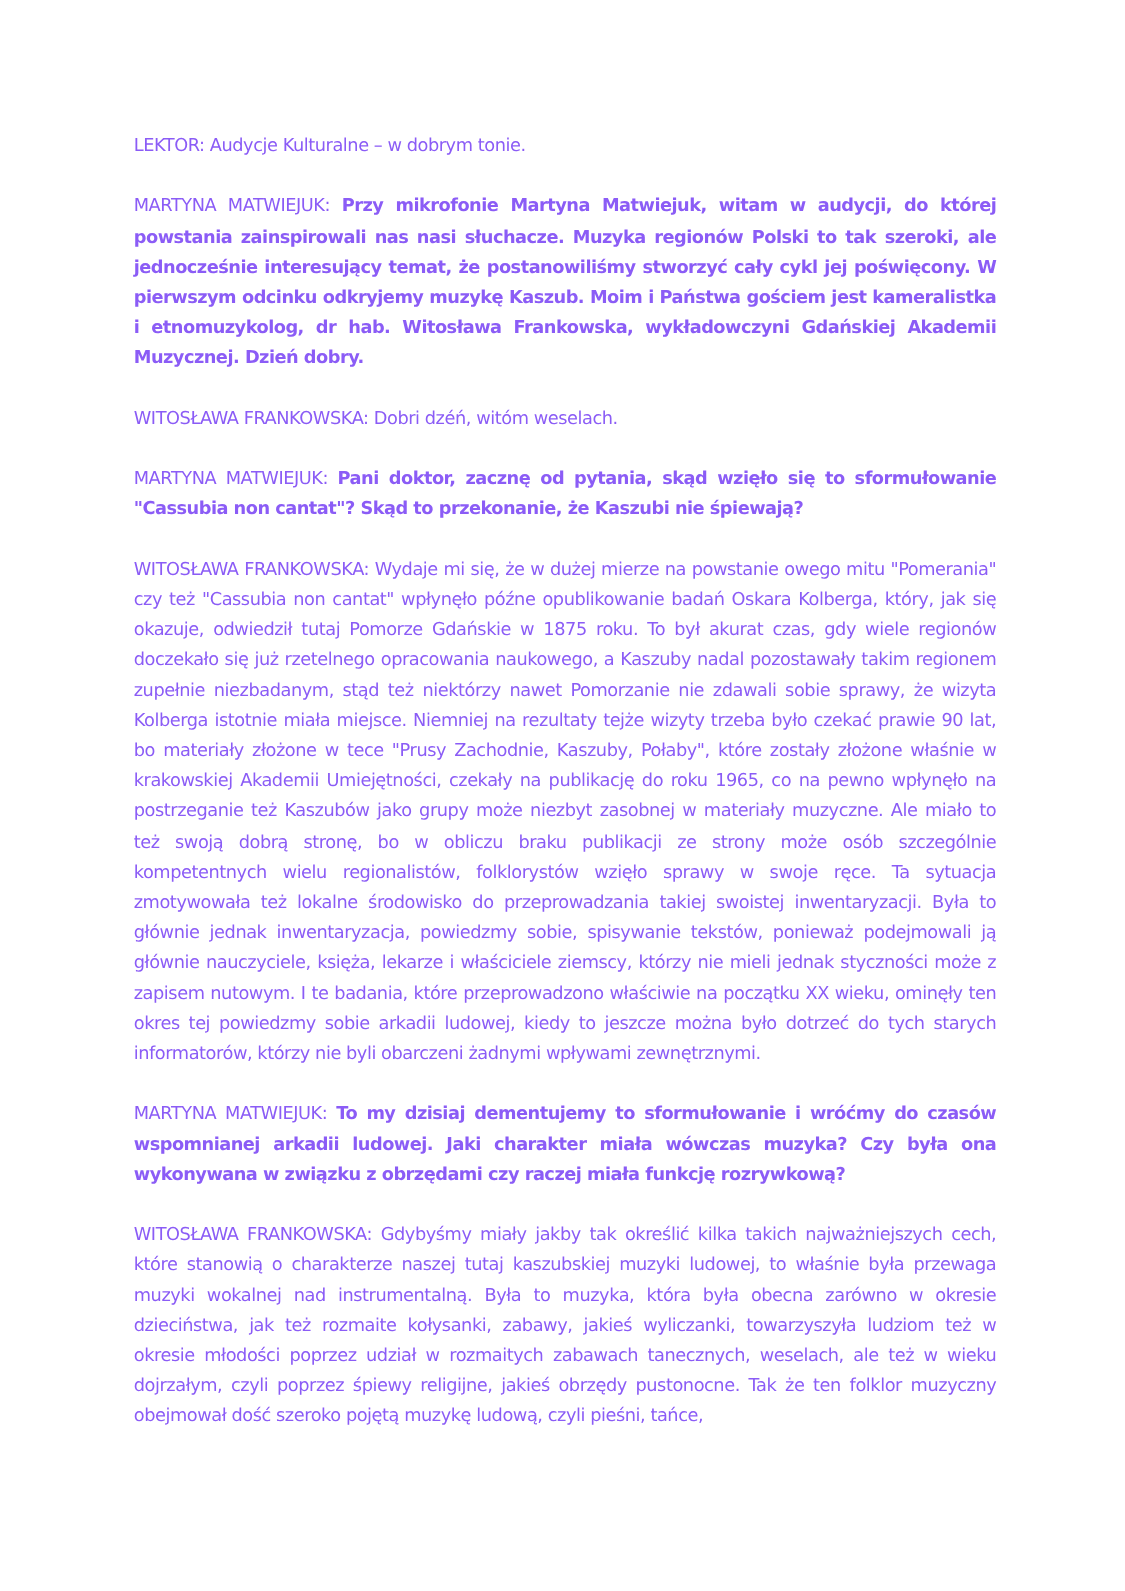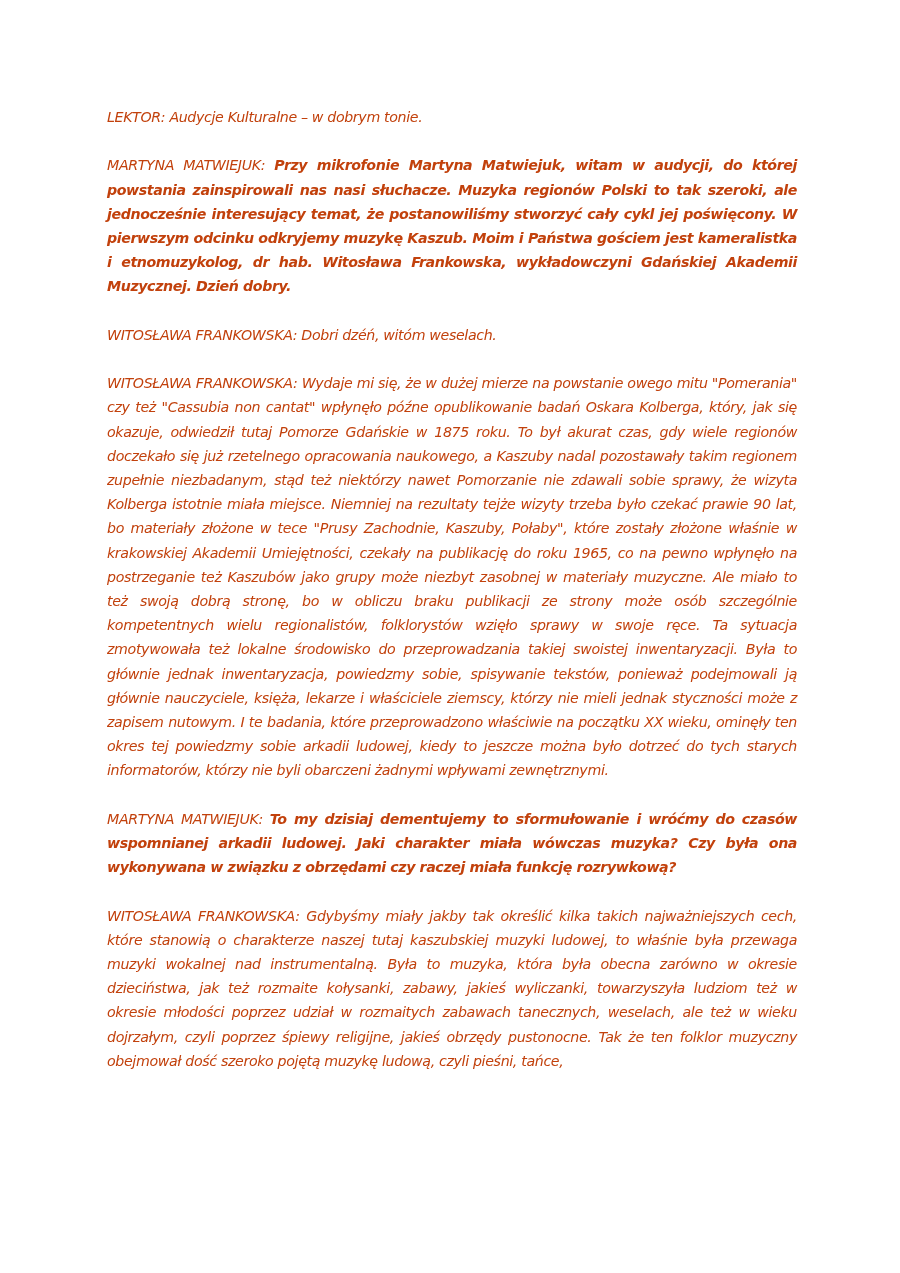--- a/index.html
+++ b/index.html
@@ -5,23 +5,22 @@
   html, body { margin: 0; padding: 0; background: #ffffff; }
   body { width: 900px; height: 1273px; position: relative; overflow: hidden; }
   .page {
     position: absolute;
     left: 107px;
     top: 105px;
     width: 690px;
     font-family: "DejaVu Sans", sans-serif;
     font-size: 14.2px;
     line-height: 24.2px;
-    color: #c2410c;
+    color: #8b5cf6;
     letter-spacing: -0.35px;
-    font-style: italic;
   }
   .para {
     margin: 0 0 24.2px 0;
     text-align: justify;
   }
   .speaker { font-weight: normal; }
   .bold { font-weight: bold; letter-spacing: -0.4px; }
   .p-lektor { margin-bottom: 24.2px; }
 </style>
 </head>
@@ -36,20 +35,24 @@
   <p class="para">
     <span class="speaker">MARTYNA MATWIEJUK:</span>
     <span class="bold">Przy mikrofonie Martyna Matwiejuk, witam w audycji, do której powstania zainspirowali nas nasi słuchacze. Muzyka regionów Polski to tak szeroki, ale jednocześnie interesujący temat, że postanowiliśmy stworzyć cały cykl jej poświęcony. W pierwszym odcinku odkryjemy muzykę Kaszub. Moim i Państwa gościem jest kameralistka i etnomuzykolog, dr hab. Witosława Frankowska, wykładowczyni Gdańskiej Akademii Muzycznej. Dzień dobry.</span>
   </p>
 
   <p class="para">
     <span class="speaker">WITOSŁAWA FRANKOWSKA:</span>
     <span>Dobri dzéń, witóm weselach.</span>
   </p>
 
+  <p class="para">
+    <span class="speaker">MARTYNA MATWIEJUK:</span>
+    <span class="bold">Pani doktor, zacznę od pytania, skąd wzięło się to sformułowanie "Cassubia non cantat"? Skąd to przekonanie, że Kaszubi nie śpiewają?</span>
+  </p>
 
   <p class="para">
     <span class="speaker">WITOSŁAWA FRANKOWSKA:</span>
     <span>Wydaje mi się, że w dużej mierze na powstanie owego mitu "Pomerania" czy też "Cassubia non cantat" wpłynęło późne opublikowanie badań Oskara Kolberga, który, jak się okazuje, odwiedził tutaj Pomorze Gdańskie w 1875 roku. To był akurat czas, gdy wiele regionów doczekało się już rzetelnego opracowania naukowego, a Kaszuby nadal pozostawały takim regionem zupełnie niezbadanym, stąd też niektórzy nawet Pomorzanie nie zdawali sobie sprawy, że wizyta Kolberga istotnie miała miejsce. Niemniej na rezultaty tejże wizyty trzeba było czekać prawie 90 lat, bo materiały złożone w tece "Prusy Zachodnie, Kaszuby, Połaby", które zostały złożone właśnie w krakowskiej Akademii Umiejętności, czekały na publikację do roku 1965, co na pewno wpłynęło na postrzeganie też Kaszubów jako grupy może niezbyt zasobnej w materiały muzyczne. Ale miało to też swoją dobrą stronę, bo w obliczu braku publikacji ze strony może osób szczególnie kompetentnych wielu regionalistów, folklorystów wzięło sprawy w swoje ręce. Ta sytuacja zmotywowała też lokalne środowisko do przeprowadzania takiej swoistej inwentaryzacji. Była to głównie jednak inwentaryzacja, powiedzmy sobie, spisywanie tekstów, ponieważ podejmowali ją głównie nauczyciele, księża, lekarze i właściciele ziemscy, którzy nie mieli jednak styczności może z zapisem nutowym. I te badania, które przeprowadzono właściwie na początku XX wieku, ominęły ten okres tej powiedzmy sobie arkadii ludowej, kiedy to jeszcze można było dotrzeć do tych starych informatorów, którzy nie byli obarczeni żadnymi wpływami zewnętrznymi.</span>
   </p>
 
   <p class="para">
     <span class="speaker">MARTYNA MATWIEJUK:</span>
     <span class="bold">To my dzisiaj dementujemy to sformułowanie i wróćmy do czasów wspomnianej arkadii ludowej. Jaki charakter miała wówczas muzyka? Czy była ona wykonywana w związku z obrzędami czy raczej miała funkcję rozrywkową?</span>
   </p>

